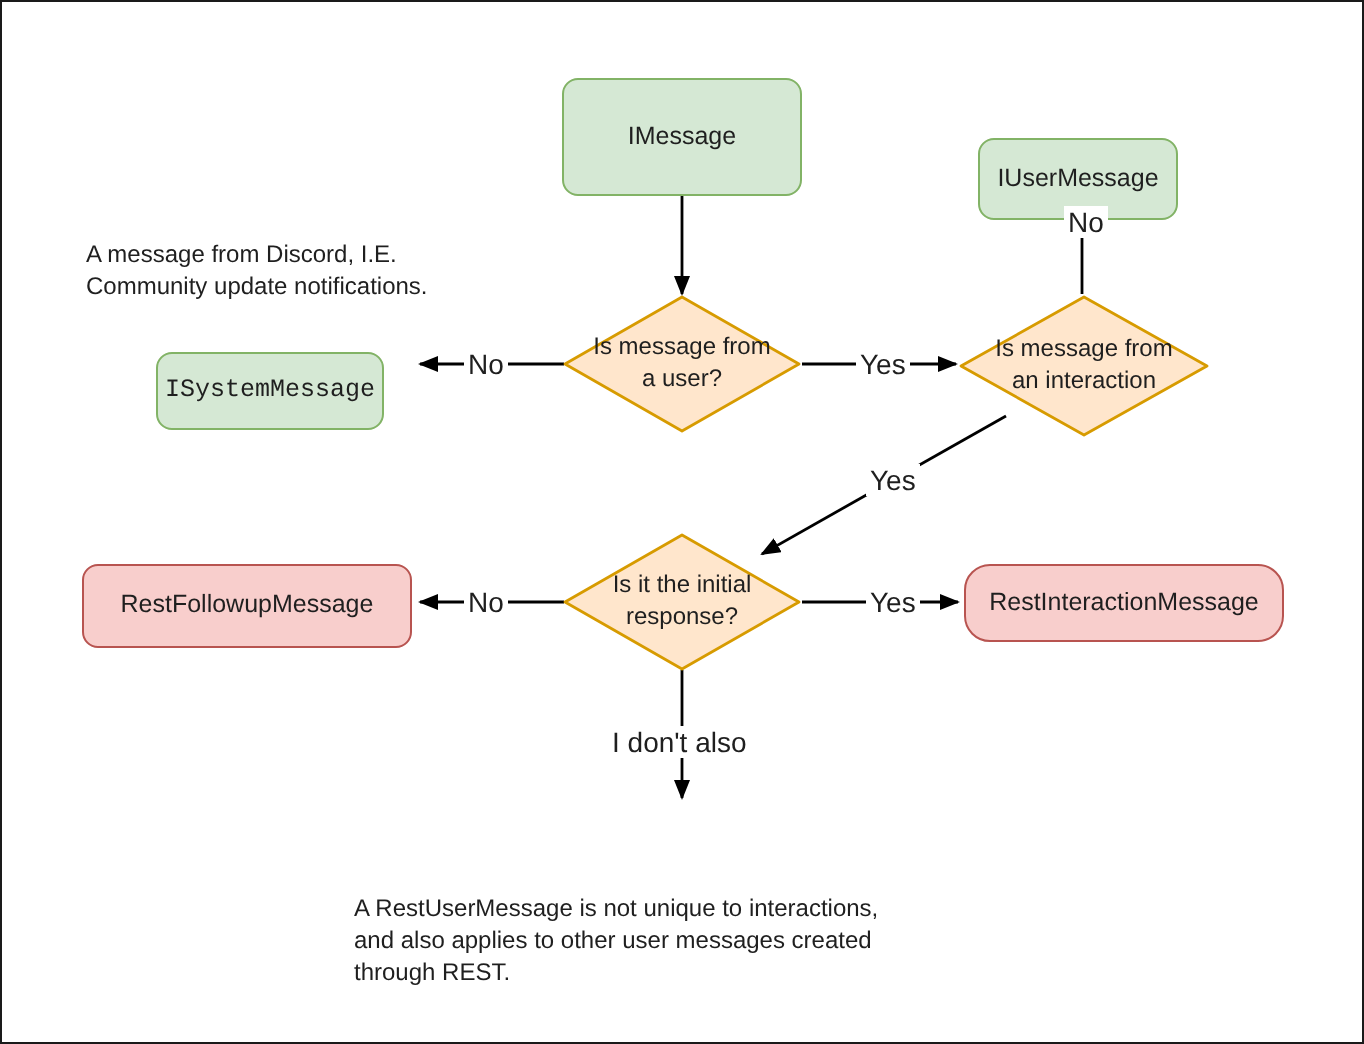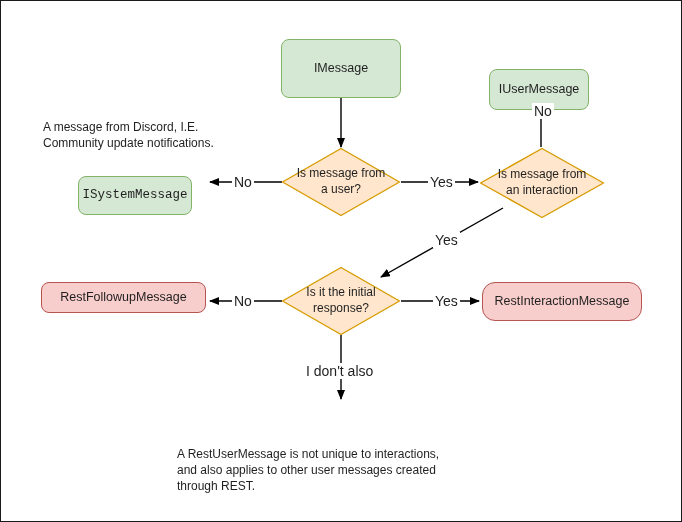--- a/index.html
+++ b/index.html
@@ -125,21 +125,21 @@
   </div>
 
   <div class="node green" style="left:488px; top:40px; width:100px; height:41px;margin-top:28px;">
     <span>IUserMessage</span>
   </div>
 
   <div class="node green" style="left:77px; top:175px; width:114px; height:39px;font-family:Liberation Mono, monospace;">
     <span>ISystemMessage</span>
   </div>
 
-  <div class="node pink" style="left:40px; top:281px; width:165px; height:31px;justify-content:center;">
+  <div class="node pink" style="left:40px; top:281px; width:165px; height:42px;justify-content:center;">
     <span>RestFollowupMessage</span>
   </div>
 
   <div class="node pink" style="left:481px; top:281px; width:160px; height:39px;border-radius:13px;">
     <span>RestInteractionMessage</span>
   </div>
 
 
   <div class="diamond-wrap" style="left:280px; top:146px; width:120px; height:70px;">
     <svg width="120" height="70" viewBox="0 0 120 70">

